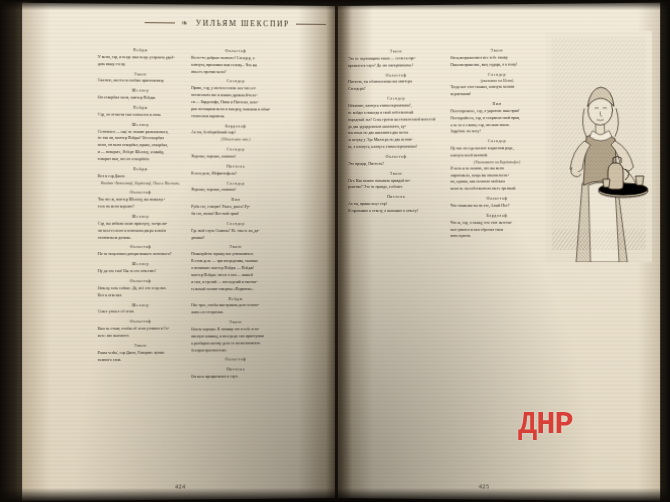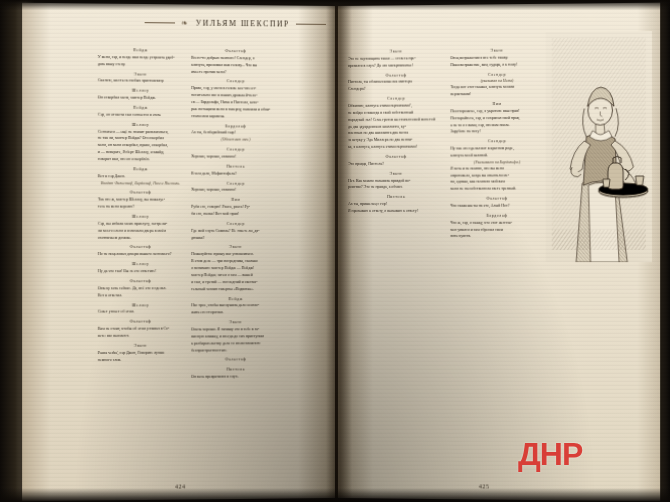--- a/index.html
+++ b/index.html
@@ -96,22 +96,22 @@
   .pageno.r{left:140px;}
   
   .illus{
     position:absolute;left:206px;top:28px;width:104px;height:228px;
     background:linear-gradient(to bottom,#efe7d6,#e8dfcb);
     overflow:hidden;
   }
   .illus svg{display:block;}
   
   .wm{
-    position:absolute;right:12px;bottom:0;width:140px;height:62px;
-    font-family:Liberation Sans, sans-serif;font-weight:bold;
+    position:absolute;right:12px;bottom:30px;width:140px;height:62px;
+    font-family:Liberation Mono, monospace;font-weight:bold;
     color:#d8322c;line-height:.92;letter-spacing:-1px;
     text-shadow:0 0 2px rgba(255,255,255,.55);
     opacity:.92;
   }
   .wm .l1{font-size:32px;display:block;}
   .wm .l2{font-size:32px;display:block;margin-left:30px;}
   
   .grain{
     position:absolute;inset:0;pointer-events:none;
     background:

